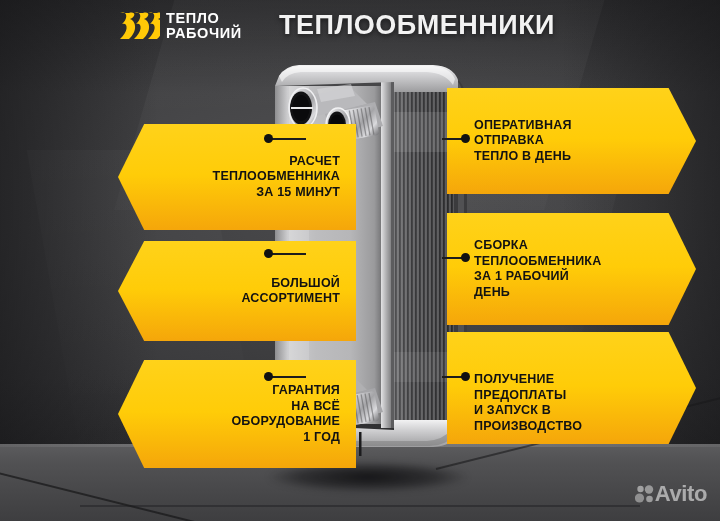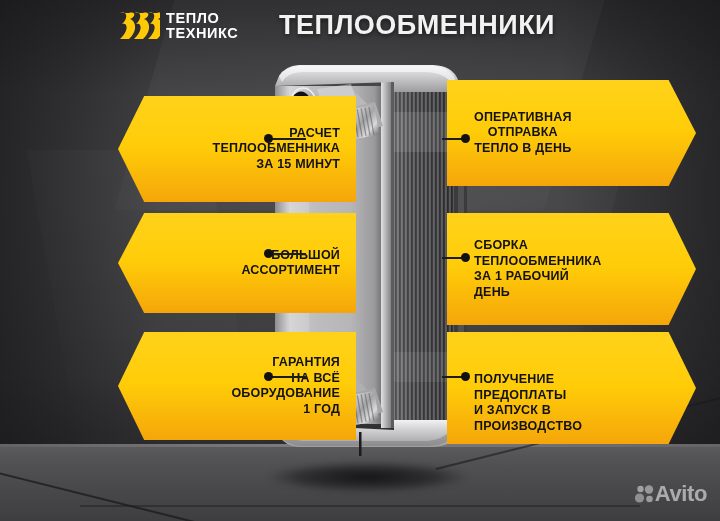--- a/index.html
+++ b/index.html
@@ -169,20 +169,21 @@
     line-height: 15.5px;
     letter-spacing: 0.2px;
     filter: drop-shadow(0 3px 5px rgba(0,0,0,0.45));
   }
   .badge-left {
     background: linear-gradient(180deg, #ffd21a 0%, #ffcc08 48%, #f5a60a 100%);
     clip-path: polygon(0% 50%, 11% 0%, 100% 0%, 100% 100%, 11% 100%);
     justify-content: flex-end;
     text-align: right;
     padding: 10px 16px 10px 40px;
+    margin-top: 28px;
   }
   .badge-right {
     background: linear-gradient(180deg, #ffd21a 0%, #ffcc08 48%, #f5a60a 100%);
     clip-path: polygon(0% 0%, 89% 0%, 100% 50%, 89% 100%, 0% 100%);
     justify-content: flex-start;
     text-align: left;
     padding: 10px 40px 10px 27px;
   }
   .badge span { display: block; white-space: nowrap; }
 
@@ -236,21 +237,21 @@
 
   <div class="header">
     <div class="logo-wrap">
       <svg class="logo-mark" viewBox="0 0 42 34">
         <path d="M2 4 C10 1, 10 10, 4 15 C10 13, 11 22, 2 30 L11 30 C20 22, 18 12, 12 10 C18 8, 18 2, 11 4 Z" fill="#FFC907"></path>
         <path d="M16 4 C24 1, 24 10, 18 15 C24 13, 25 22, 16 30 L25 30 C34 22, 32 12, 26 10 C32 8, 32 2, 25 4 Z" fill="#FFC907"></path>
         <path d="M30 4 C38 1, 38 10, 32 15 C38 13, 39 22, 30 30 L39 30 C48 22, 46 12, 40 10 C46 8, 46 2, 39 4 Z" fill="#FFC907"></path>
       </svg>
       <div class="logo-text">
         <div>ТЕПЛО</div>
-        <div>ТЕХНИКС</div>
+        <div>РАБОЧИЙ</div>
       </div>
     </div>
     <div class="page-title">ТЕПЛООБМЕННИКИ</div>
   </div>
 
   <div class="prod-shadow"></div>
   <div class="product">
     <svg width="215" height="405" viewBox="0 0 215 405">
       <defs>
         <linearGradient id="plateFace" x1="0" y1="0" x2="1" y2="0">
@@ -402,21 +403,21 @@
     <div>
       <span>ГАРАНТИЯ</span>
       <span>НА ВСЁ</span>
       <span>ОБОРУДОВАНИЕ</span>
       <span>1 ГОД</span>
     </div>
   </div>
   <div class="conn-dot" style="left:264px; top:372px;"></div>
   <div class="conn" style="left:272px; top:376px; width:34px;"></div>
 
-  <div class="badge badge-right" style="left:447px; top:80px; width:182px; height:86px;text-align:center;">
+  <div class="badge badge-right" style="left:447px; top:88px; width:182px; height:86px;">
     <div>
       <span>ОПЕРАТИВНАЯ</span>
       <span>ОТПРАВКА</span>
       <span>ТЕПЛО В ДЕНЬ</span>
     </div>
   </div>
   <div class="conn" style="left:442px; top:138px; width:22px;"></div>
   <div class="conn-dot" style="left:461px; top:134px;"></div>
 
   <div class="badge badge-right" style="left:447px; top:213px; width:182px; height:92px;">

